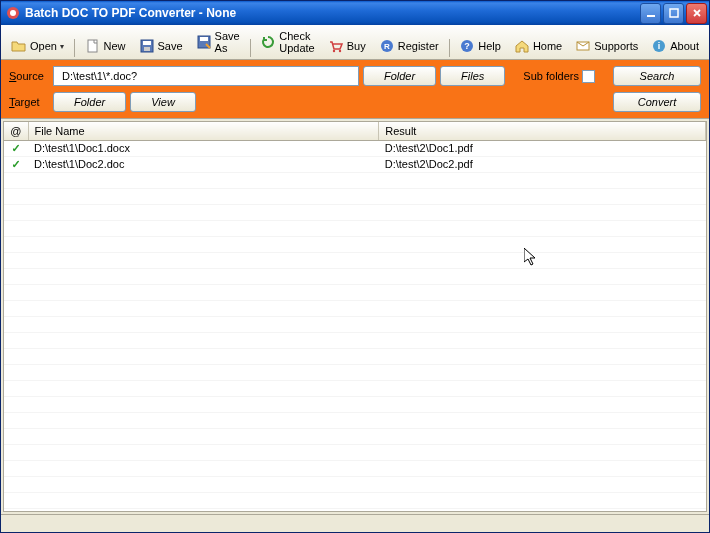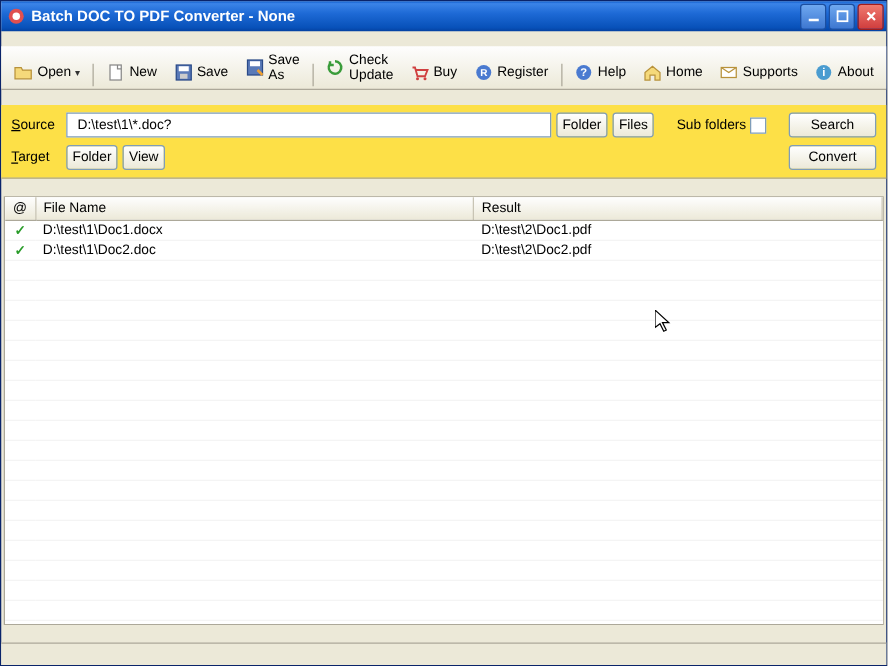--- a/index.html
+++ b/index.html
@@ -9,21 +9,20 @@
   background: #ece9d8;
   width: 710px;
   height: 533px;
   overflow: hidden;
 }
 .window {
   border: 1px solid #0a246a;
   height: 533px;
   display: flex;
   flex-direction: column;
-  gap: 12px;
 }
 .titlebar {
   background: linear-gradient(to bottom, #0a59cb 0%, #3b84e8 8%, #1e6ad6 40%, #0851b9 88%, #0441a1 100%);
   height: 24px;
   display: flex;
   align-items: center;
   padding: 0 2px 0 4px;
   color: white;
   font-weight: bold;
 }
@@ -57,50 +56,50 @@
   padding: 2px 5px;
   border: 1px solid transparent;
   border-radius: 2px;
   cursor: default;
 }
 .tool-icon { width: 16px; height: 16px; display: inline-flex; align-items: center; justify-content: center; }
 .tool-sep { width: 1px; height: 18px; background: #aca899; margin: 0 3px; }
 .dd-arrow { font-size: 8px; color: #333; }
 .io-panel {
   padding: 6px 8px;
-  background: #fde047;
+  background: #f97316;
   border-bottom: 1px solid #aca899;
 }
 .io-row {
   display: flex; align-items: center; gap: 4px; margin-bottom: 6px;
 }
 .io-row:last-child { margin-bottom: 0; }
 .io-label { width: 40px; }
 .io-label .ul { text-decoration: underline; }
 .io-input {
   flex: 1;
   height: 20px;
   border: 1px solid #7f9db9;
   padding: 2px 8px;
   background: white;
   font-family: inherit;
   font-size: 11px;
 }
 .btn {
   height: 20px;
-  padding: 0 4px;
+  padding: 0 20px;
   background: linear-gradient(to bottom, #fff, #ece9d8);
   border: 1px solid #7f9db9;
   border-radius: 3px;
   font-family: inherit;
   font-size: 11px;
   cursor: default;
-  display: inline-flex; align-items: center; justify-content: center;
-}
-.btn.wide { width: 70px; }
+  display: inline-flex; align-items: center; justify-content: center; font-style: italic;
+}
+.btn.wide { width: 88px; }
 .chk-wrap { display: inline-flex; align-items: center; gap: 3px; }
 .chk { width: 13px; height: 13px; border: 1px solid #7f9db9; background: white; }
 .table-wrap {
   flex: 1;
   background: white;
   border: 1px solid #aca899;
   margin: 2px;
   overflow: auto;
 }
 table { width: 100%; border-collapse: collapse; }

